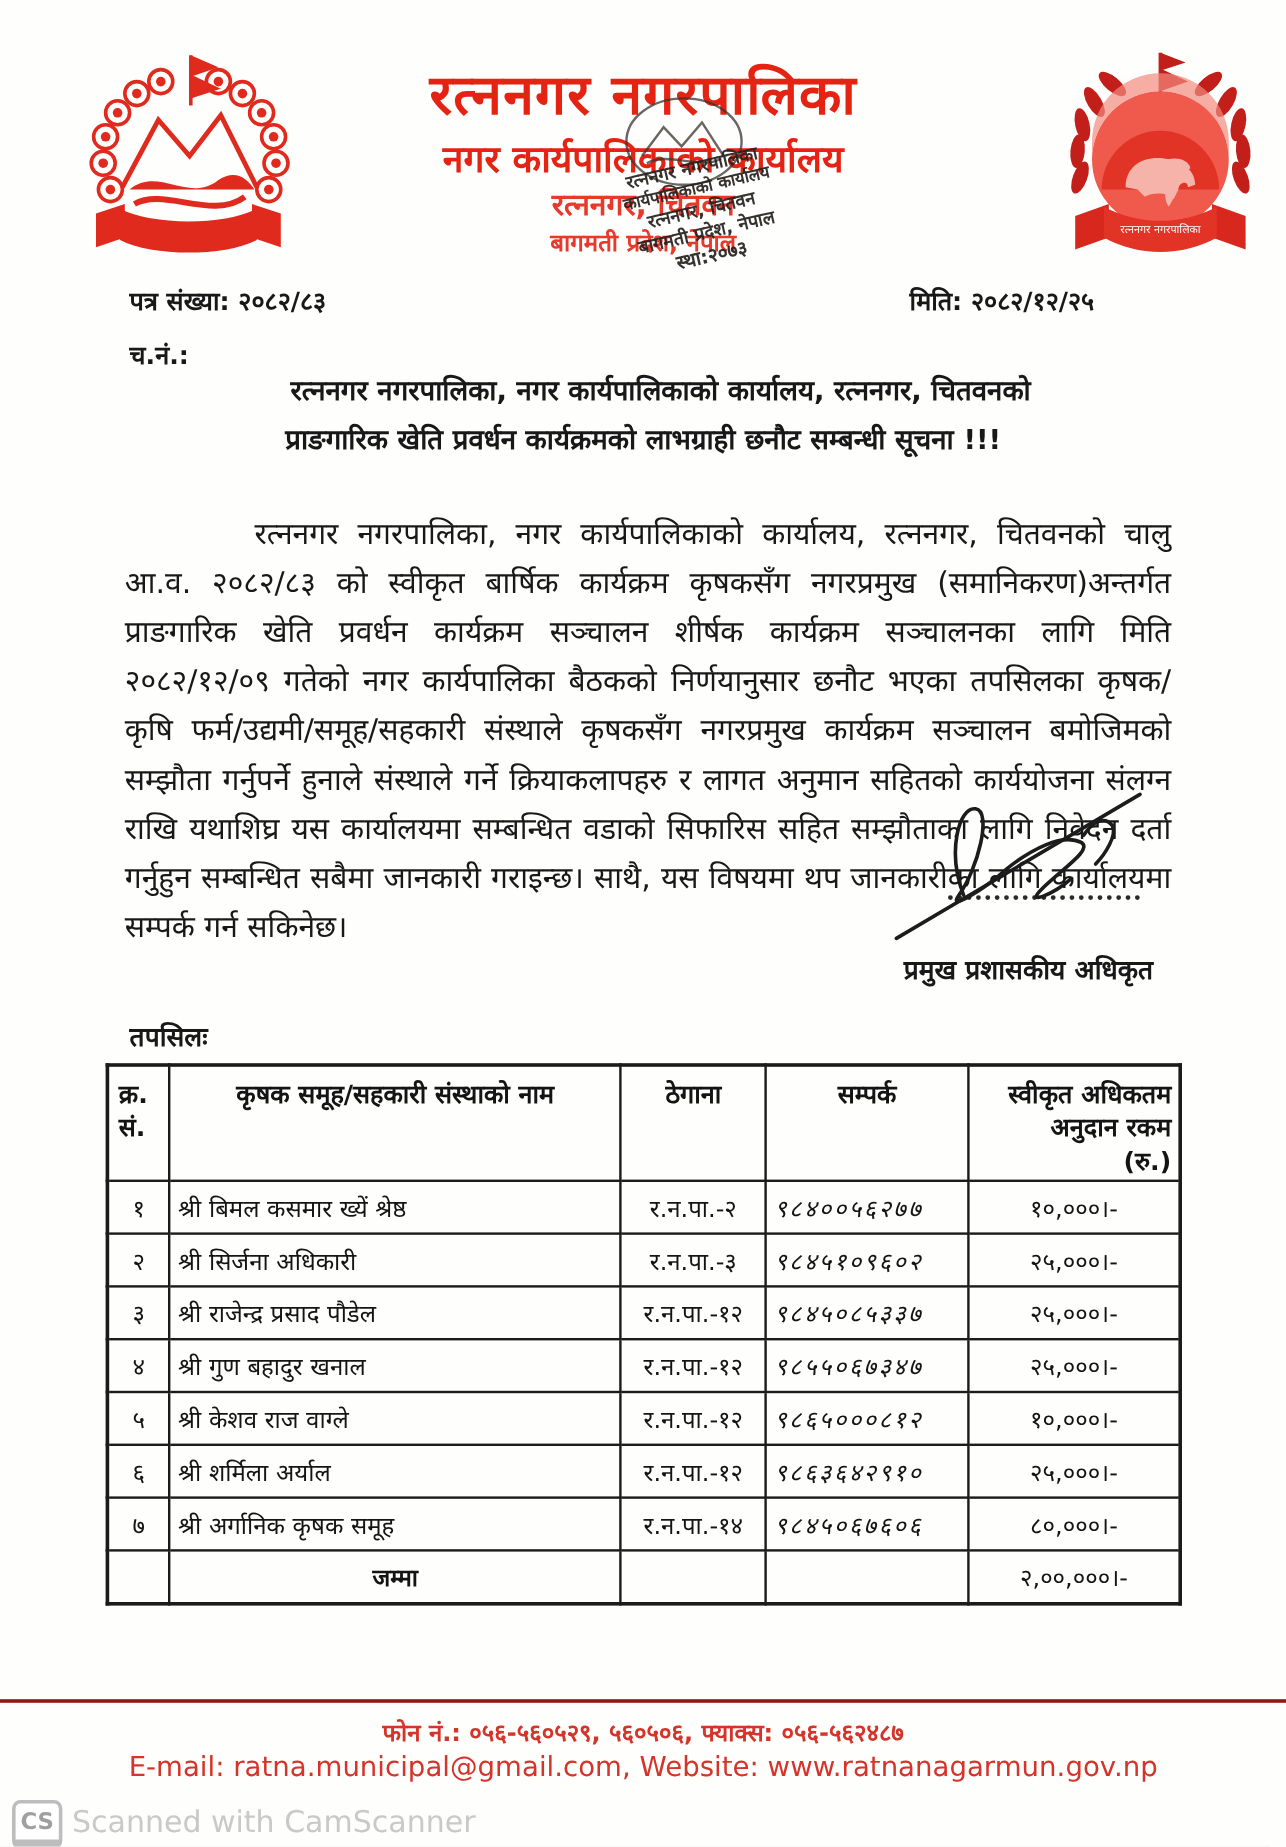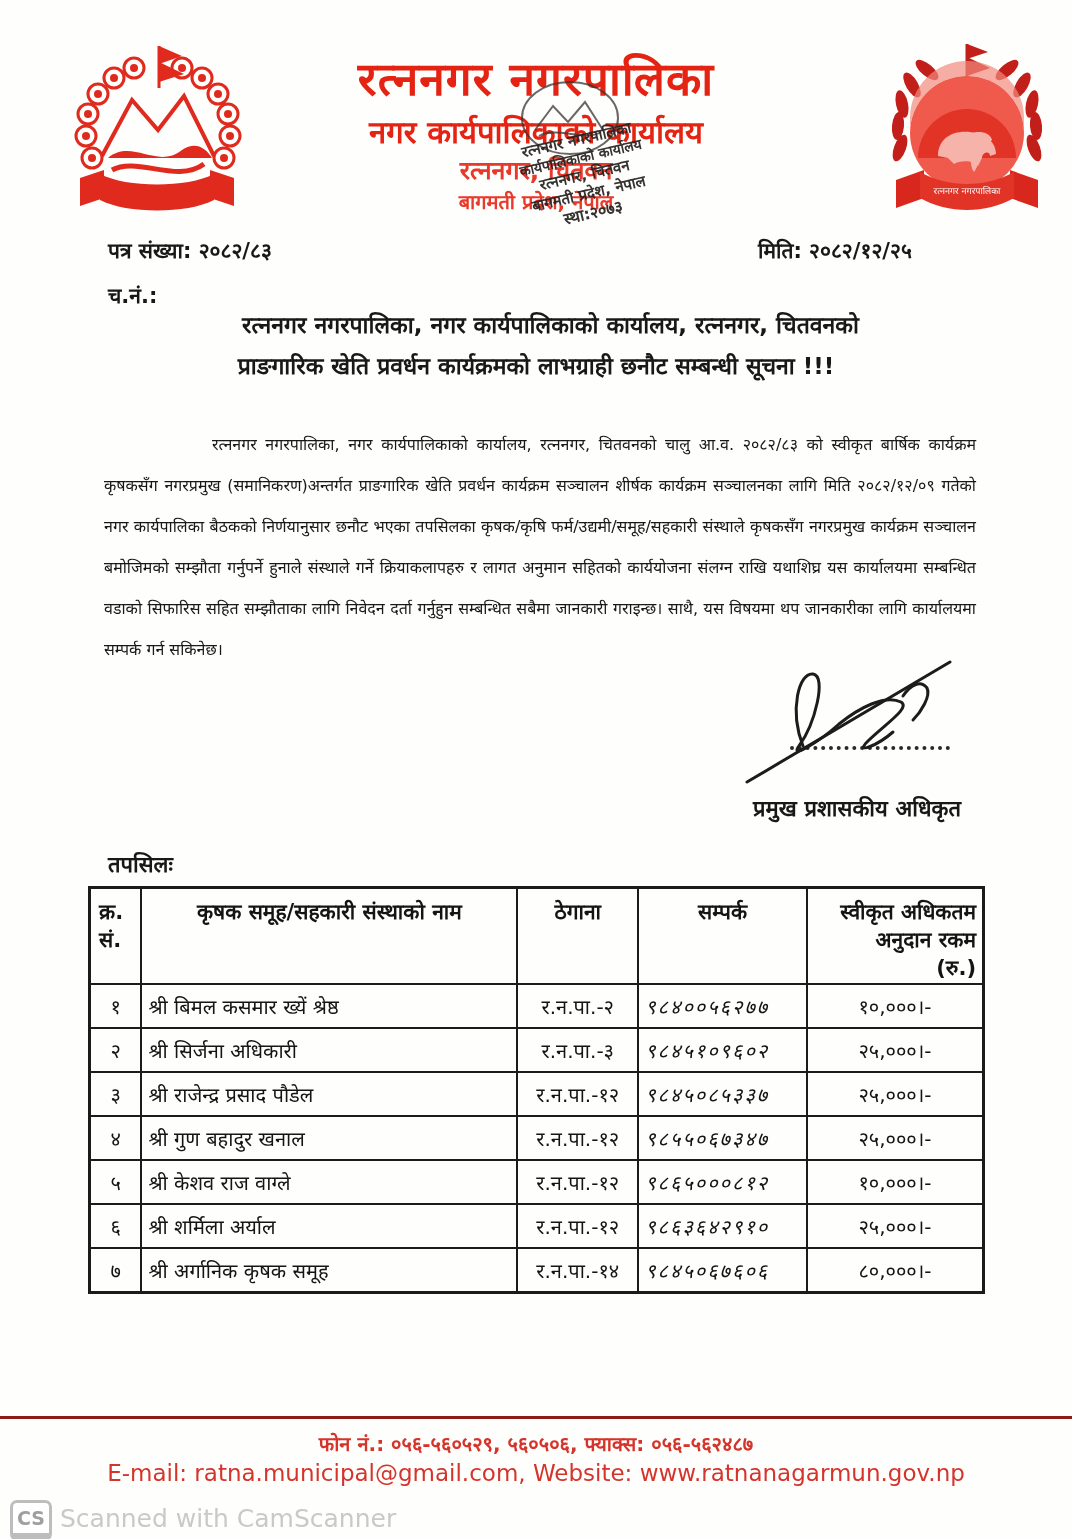--- a/index.html
+++ b/index.html
@@ -27,21 +27,21 @@
   .stamp .s5{font-size:16px;font-weight:bold;}
   .stamp-sketch{left:505px;top:78px;z-index:2;opacity:.75;}
   
   .ref{left:108px;top:236px;font-size:21px;font-weight:600;}
   .chno{left:108px;top:281px;font-size:21px;font-weight:600;}
   .date{left:758px;top:236px;font-size:21px;font-weight:600;}
   
   .subj1{left:0;right:0;top:308px;font-size:23px;font-weight:bold;padding-left:29px;}
   .subj2{left:0;right:0;top:349px;font-size:23px;font-weight:bold;}
   
-  .body-par{left:104px;top:424px;width:872px;font-size:16px;line-height:41px;
+  .body-par{left:104px;top:424px;width:872px;font-size:25px;line-height:41px;
             text-align:justify;text-indent:108px;font-weight:500;}
   
   .sig-svg{left:735px;top:650px;z-index:3;}
   .sig-dots{left:790px;top:746px;width:160px;border-bottom:4px dotted #2a2a2a;height:0;}
   .sig-name{left:740px;top:760px;width:260px;font-size:23px;font-weight:bold;text-align:center;}
   .sig-title{left:712px;top:792px;width:290px;font-size:22px;font-weight:bold;text-align:center;}
   
   .tapasil{left:108px;top:848px;font-size:22px;font-weight:bold;}
   table.sched{position:absolute;left:88px;top:886px;width:897px;border-collapse:collapse;
               font-size:20px;color:#141414;}
@@ -258,20 +258,27 @@
         <td class="c-phone">९८६३६४२९१०</td>
         <td class="c-amt">२५,०००।-</td>
       </tr>
       <tr>
         <td class="c-sn">७</td>
         <td class="c-name">श्री अर्गानिक कृषक समूह</td>
         <td class="c-addr">र.न.पा.-१४</td>
         <td class="c-phone">९८४५०६७६०६</td>
         <td class="c-amt">८०,०००।-</td>
       </tr>
+      <tr>
+        <td class="c-sn"></td>
+        <td class="c-total">जम्मा</td>
+        <td></td>
+        <td></td>
+        <td class="c-amt">२,००,०००।-</td>
+      </tr>
     </tbody>
   </table>
 
   <div class="abs foot-rule"></div>
   <div class="abs center foot-phone">फोन नं.: ०५६-५६०५२९, ५६०५०६, फ्याक्स: ०५६-५६२४८७</div>
   <div class="abs center foot-mail">E-mail: ratna.municipal@gmail.com, Website: www.ratnanagarmun.gov.np</div>
 
   <div class="abs cs-badge">CS</div>
   <div class="abs cs-text">Scanned with CamScanner</div>
 

